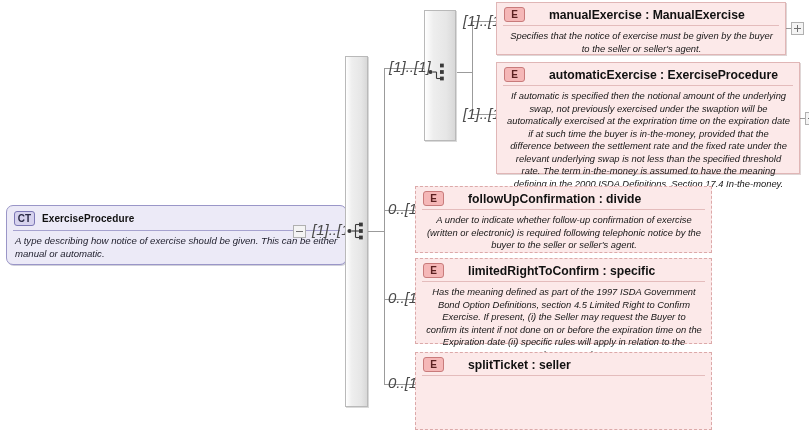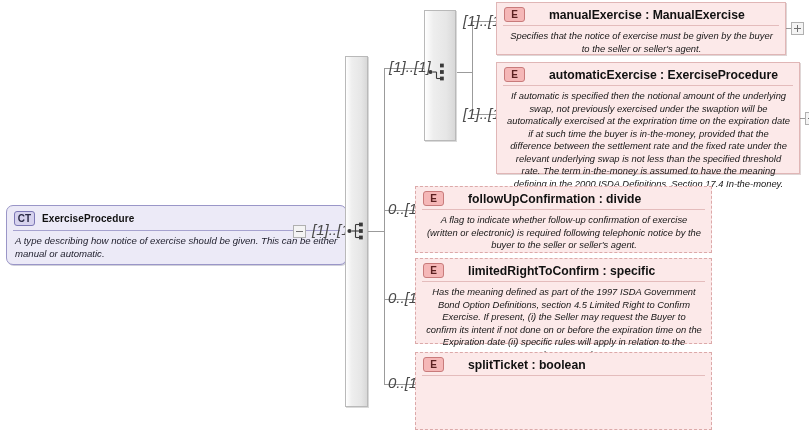--- a/index.html
+++ b/index.html
@@ -280,37 +280,37 @@
   <div class="toggle plus" style="left:805px; top:112px;"></div>
 
   <div class="card" style="left:388px; top:200px;">0..[1]</div>
 
   <div class="node el-box dashed" style="left:415px; top:186px; width:297px; height:67px;">
     <div class="el-head">
       <span class="badge badge-e">E</span>
       <span class="el-title">followUpConfirmation : divide</span>
     </div>
     <div class="el-sep"></div>
-    <div class="el-desc">A flag to indicate whether follow-up confirmation of exercise (written or electronic) is required following telephonic notice by the buyer to the seller or seller's agent.</div>
+    <div class="el-desc">A under to indicate whether follow-up confirmation of exercise (written or electronic) is required following telephonic notice by the buyer to the seller or seller's agent.</div>
   </div>
 
   <div class="card" style="left:388px; top:289px;">0..[1]</div>
 
   <div class="node el-box dashed" style="left:415px; top:258px; width:297px; height:86px;">
     <div class="el-head">
       <span class="badge badge-e">E</span>
       <span class="el-title">limitedRightToConfirm : specific</span>
     </div>
     <div class="el-sep"></div>
     <div class="el-desc">Has the meaning defined as part of the 1997 ISDA Government Bond Option Definitions, section 4.5 Limited Right to Confirm Exercise. If present, (i) the Seller may request the Buyer to confirm its intent if not done on or before the expiration time on the Expiration date (ii) specific rules will apply in relation to the settlement mode.</div>
   </div>
 
   <div class="card" style="left:388px; top:374px;">0..[1]</div>
 
   <div class="node el-box dashed" style="left:415px; top:352px; width:297px; height:78px;">
     <div class="el-head">
       <span class="badge badge-e">E</span>
-      <span class="el-title">splitTicket : boolean</span>
+      <span class="el-title">splitTicket : seller</span>
     </div>
     <div class="el-sep"></div>
   </div>
 
 </div>
 
 </body></html>

